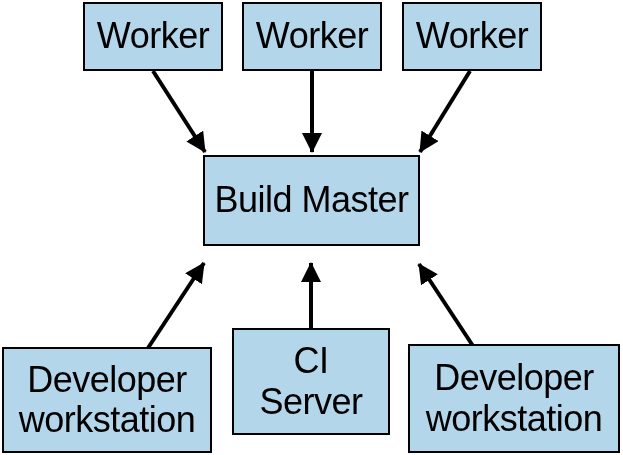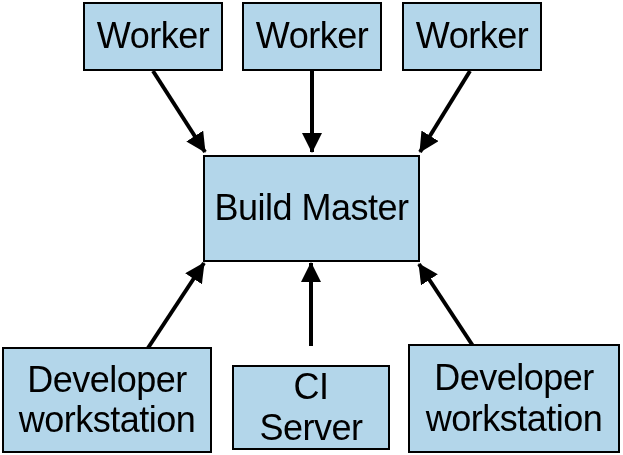--- a/index.html
+++ b/index.html
@@ -39,23 +39,23 @@
     text-align: center;
     color: #000;
     font-size: 36px;
     line-height: 1.12;
     letter-spacing: -0.5px;
   }
   .node .label { padding: 0 8px; }
   #node-worker-1        { left: 83px;  top: 2px;   width: 140px; height: 69px; }
   #node-worker-2        { left: 242px; top: 2px;   width: 140px; height: 69px; }
   #node-worker-3        { left: 402px; top: 2px;   width: 140px; height: 69px; }
-  #node-build-master    { left: 203px; top: 155px; width: 217px; height: 107px; }
+  #node-build-master    { left: 203px; top: 155px; width: 217px; height: 91px; }
   #node-dev-workstation-1 { left: 2px;   top: 347px; width: 210px; height: 106px; }
-  #node-ci-server       { left: 232px; top: 365px; width: 158px; height: 85px; }
+  #node-ci-server       { left: 232px; top: 328px; width: 158px; height: 107px; }
   #node-dev-workstation-2 { left: 408px; top: 344px; width: 212px; height: 109px; }
   line.edge {
     stroke: var(--arrow);
     stroke-width: 4;
   }
 </style>
 </head>
 <body>
 
 <div class="canvas">

